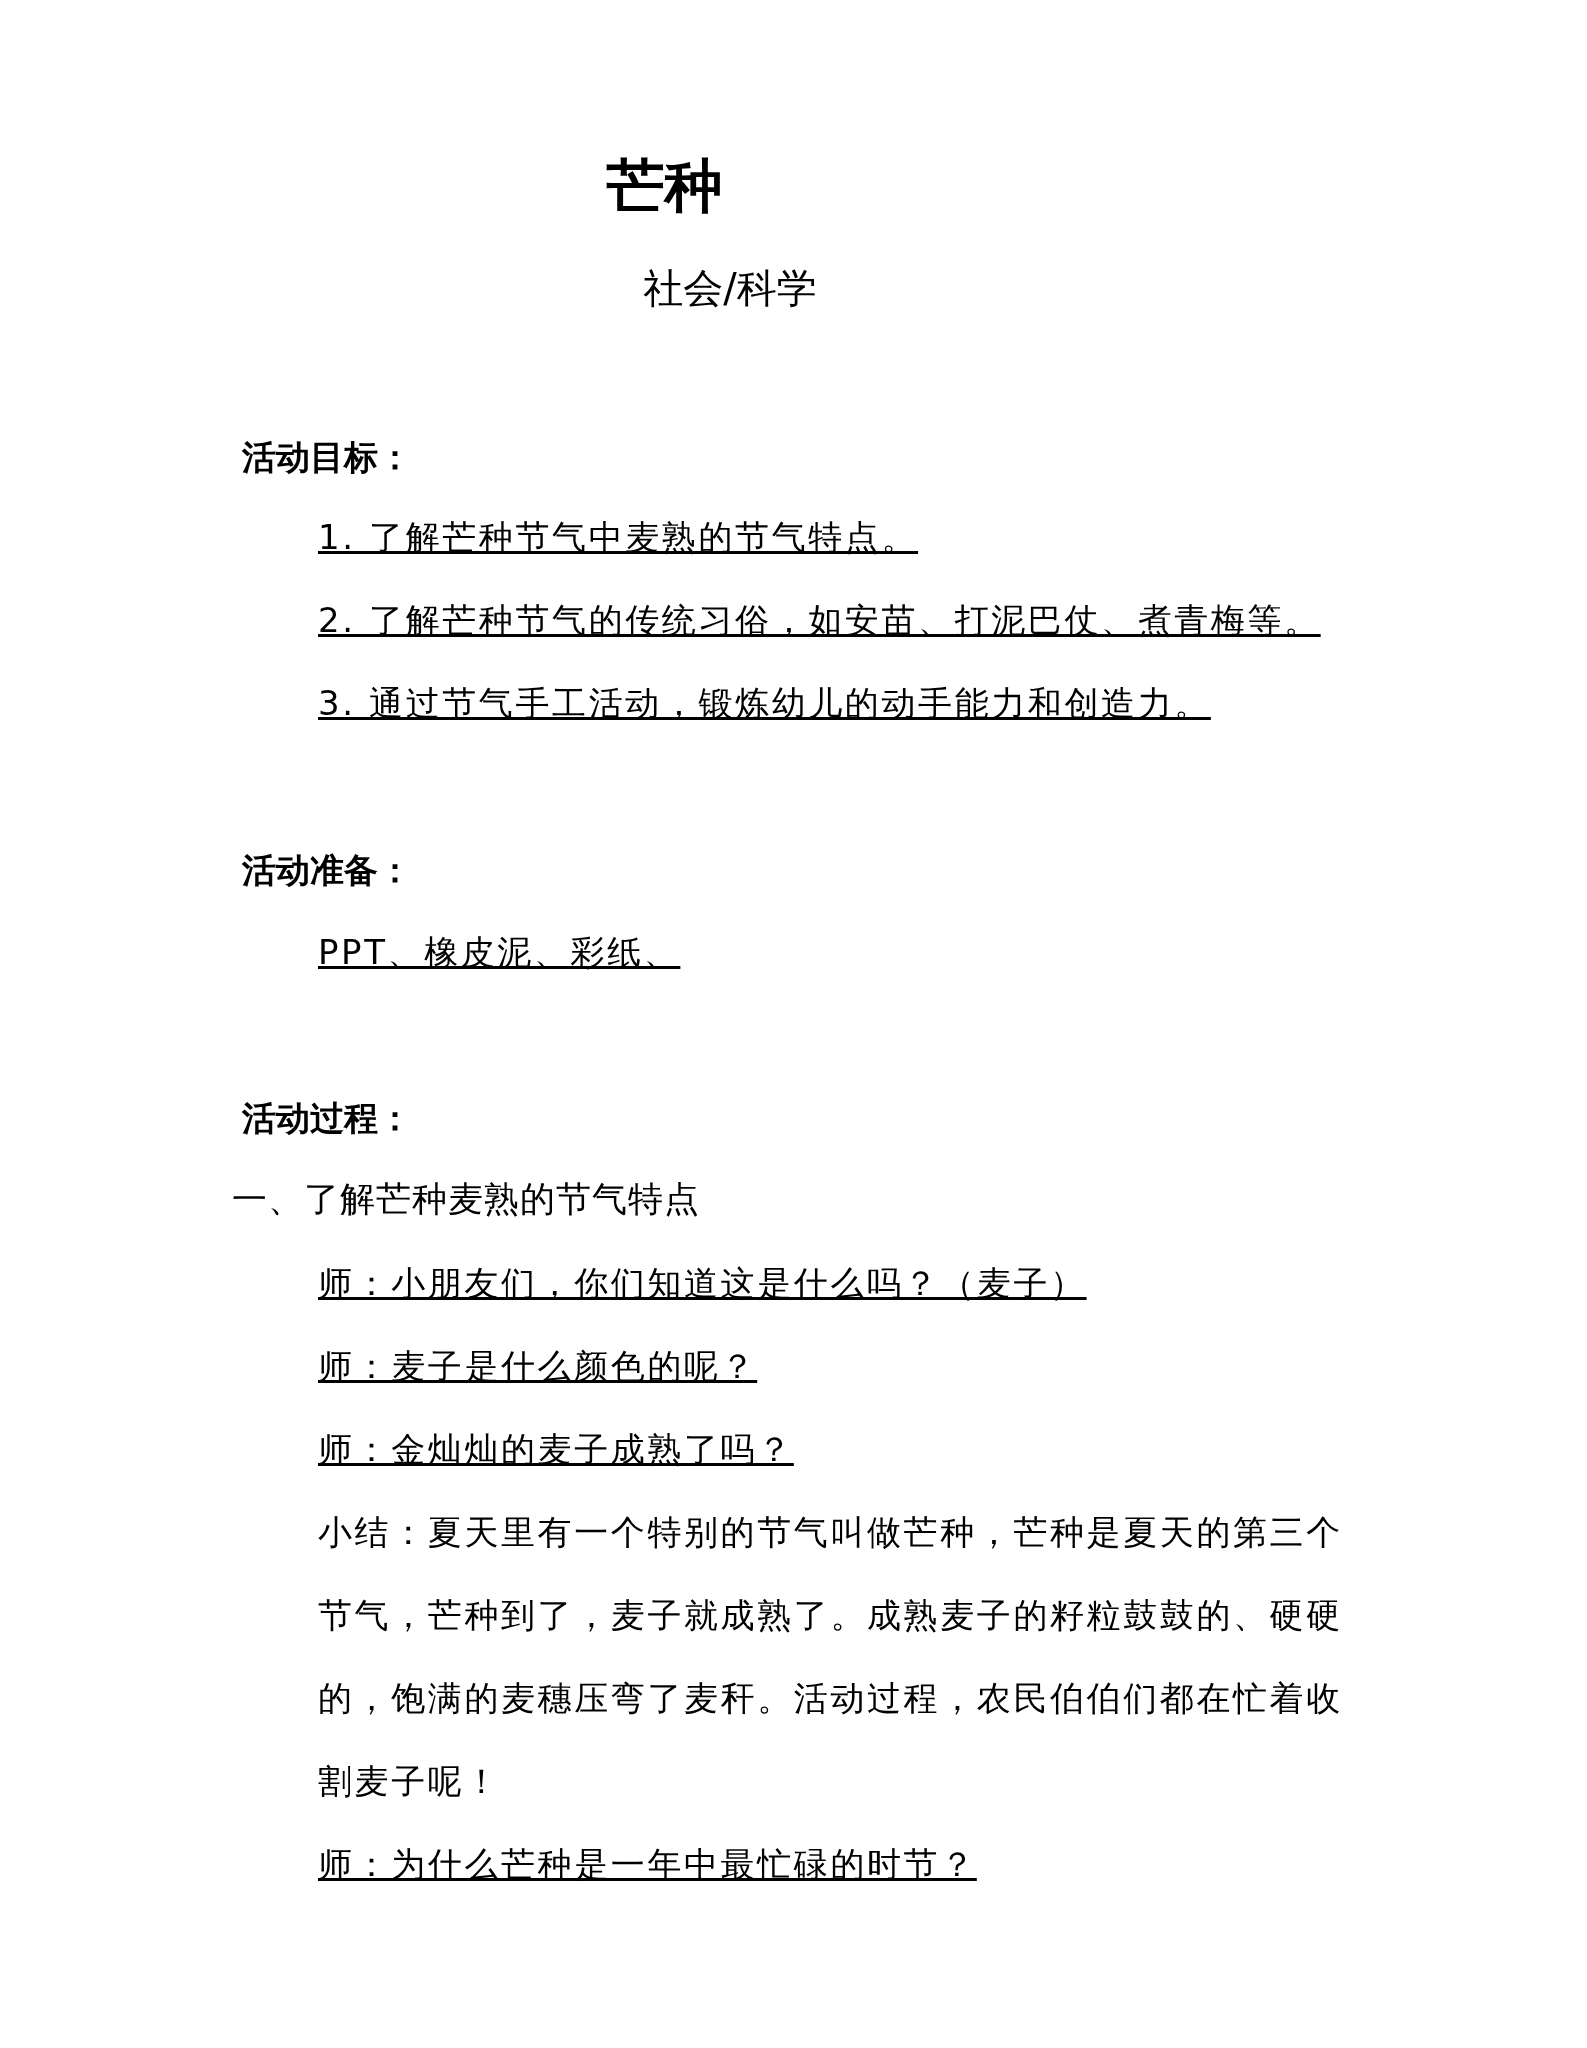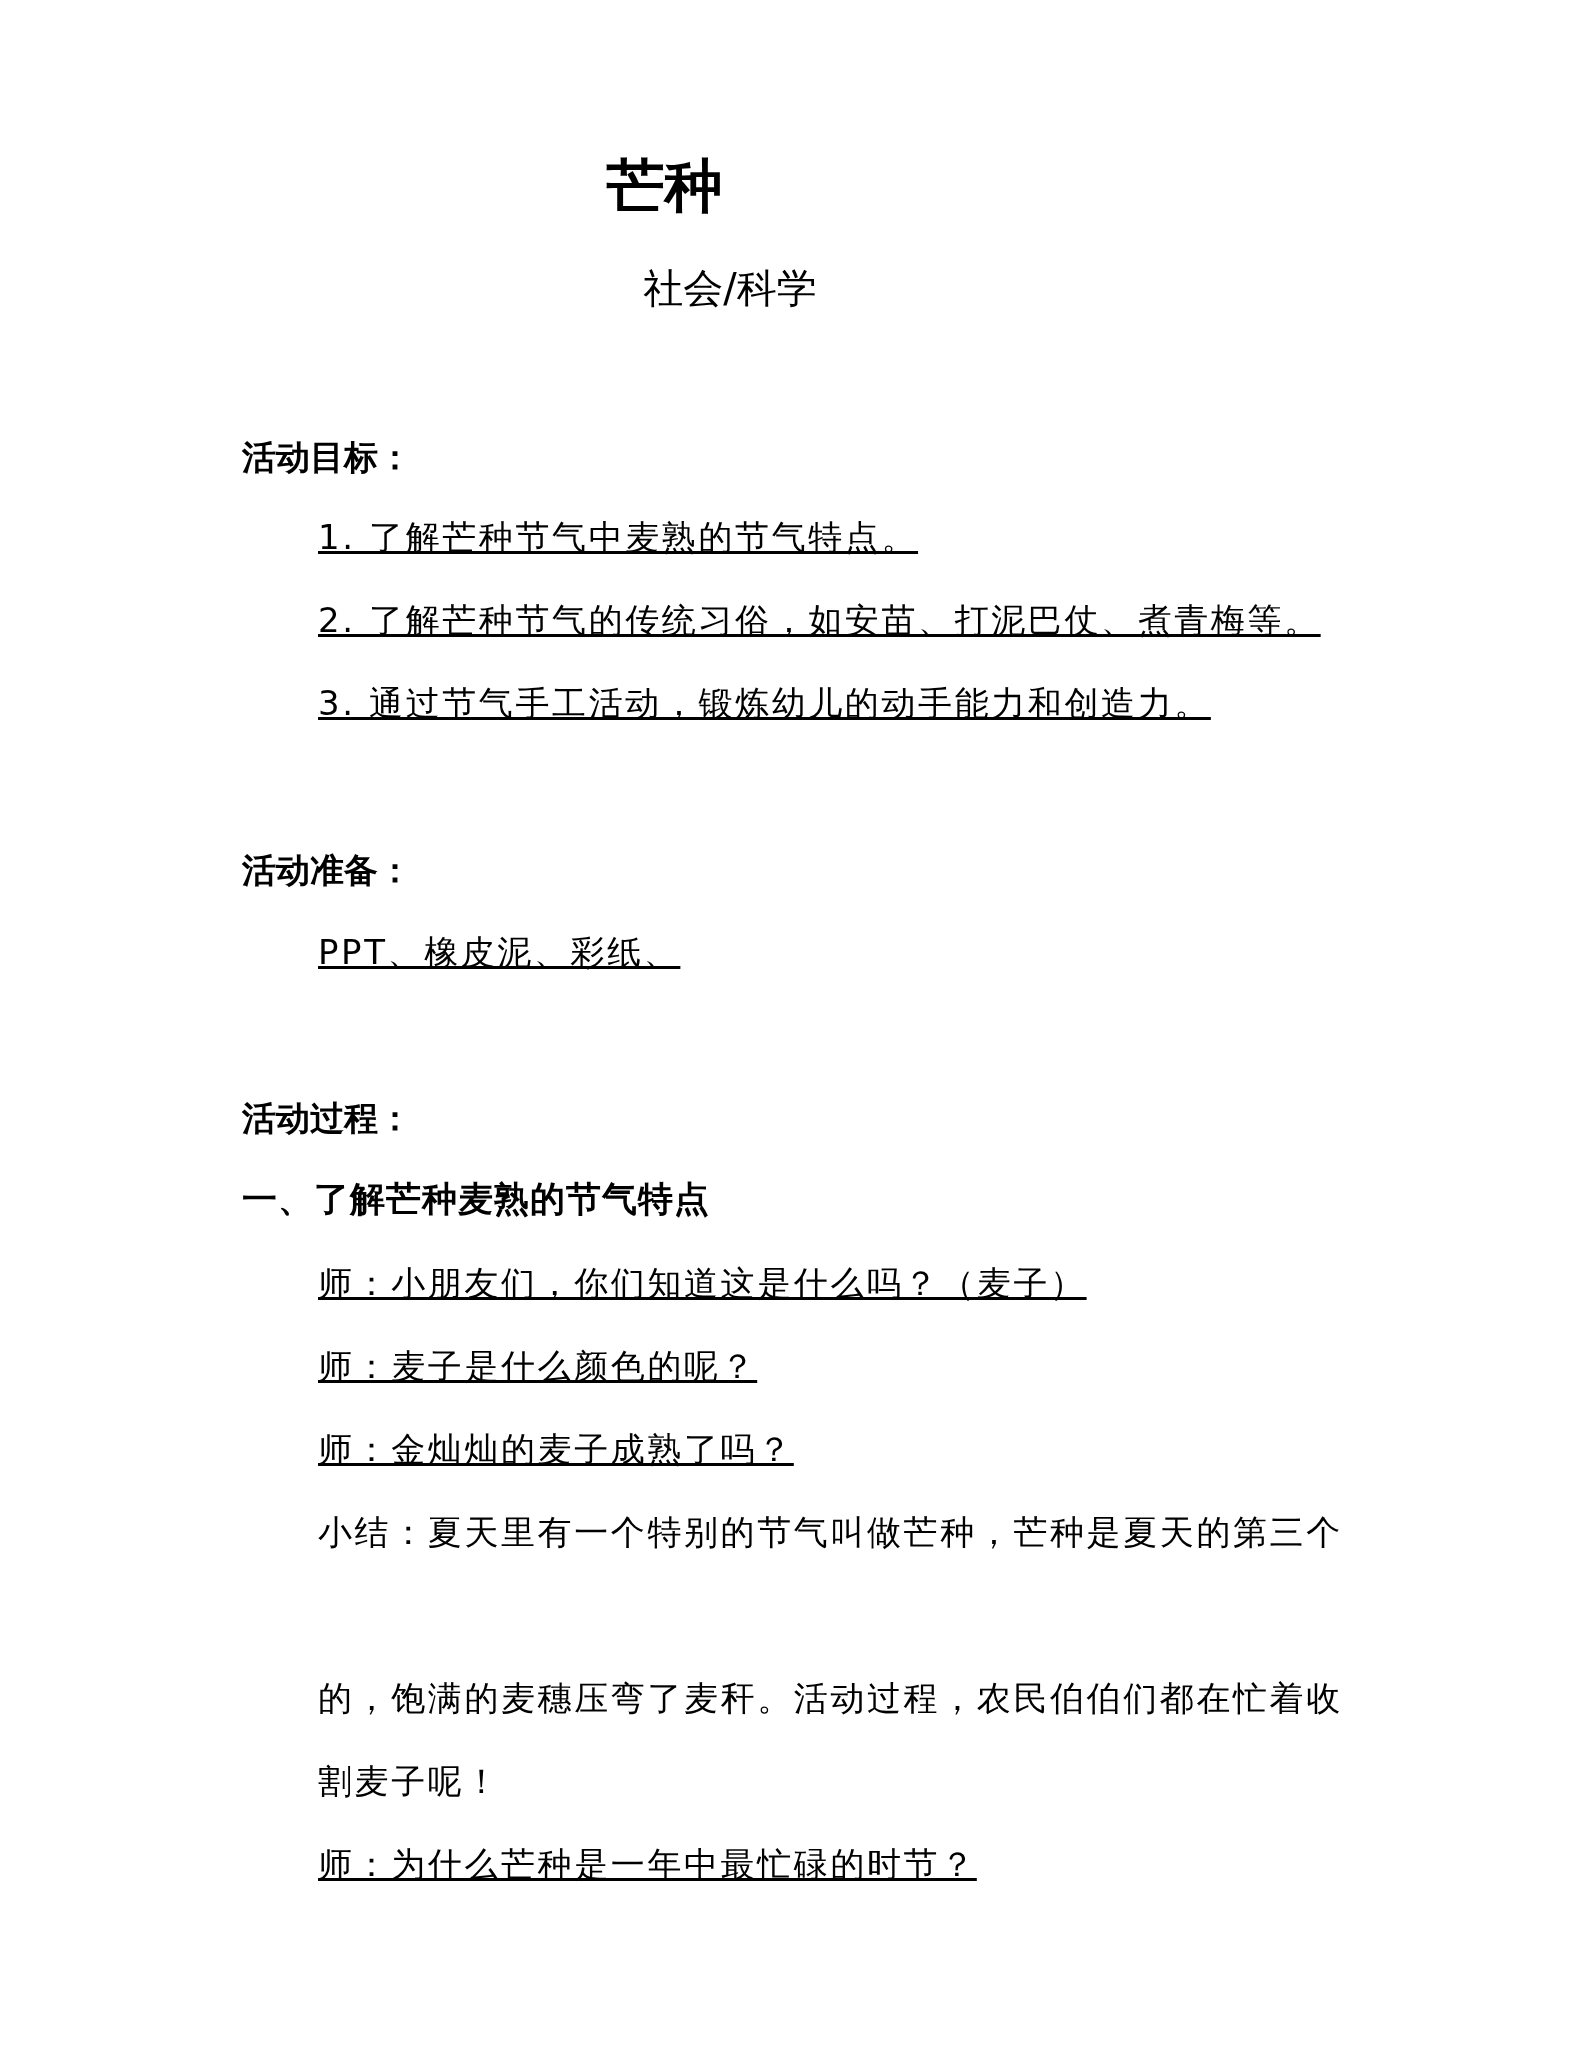--- a/index.html
+++ b/index.html
@@ -3,21 +3,21 @@
 <meta charset="utf-8">
 <style>
   html, body { margin: 0; padding: 0; background: #ffffff; }
   body { width: 1587px; height: 2048px; position: relative; overflow: hidden;
          font-family: "DejaVu Sans", "Liberation Sans", sans-serif; color: #000000; }
   .page { position: absolute; left: 0; top: 0; width: 1587px; height: 2048px; background: #ffffff; }
   .line { position: absolute; white-space: nowrap; line-height: 1; }
   .title { left: 0; width: 1329px; text-align: center; top: 157px; font-size: 58px; font-weight: bold; }
   .subtitle { left: 0; width: 1460px; text-align: center; top: 268px; font-size: 40px; }
   .heading { left: 242px; font-size: 34px; font-weight: bold; }
-  .subheading { left: 242px; font-size: 35px; font-weight: bold; letter-spacing: 1px; }
+  .subheading { left: 232px; font-size: 35px; font-weight: normal; letter-spacing: 1px; }
   .body { left: 318px; font-size: 34px; letter-spacing: 2.6px; text-decoration: underline; }
   .para { left: 318px; width: 1035px; font-size: 34px; letter-spacing: 2.6px; }
 </style>
 </head>
 <body>
 
 <div class="page">
 
   <div class="line title">芒种</div>
   <div class="line subtitle">社会/科学</div>
@@ -31,18 +31,19 @@
   <div class="line body" style="top:935px;">PPT、橡皮泥、彩纸、</div>
 
   <div class="line heading" style="top:1101px;">活动过程：</div>
   <div class="line subheading" style="top:1182px;">一、了解芒种麦熟的节气特点</div>
 
   <div class="line body" style="top:1266px;">师：小朋友们，你们知道这是什么吗？（麦子）</div>
   <div class="line body" style="top:1349px;">师：麦子是什么颜色的呢？</div>
   <div class="line body" style="top:1432px;">师：金灿灿的麦子成熟了吗？</div>
 
   <div class="line para" style="top:1515px;">小结：夏天里有一个特别的节气叫做芒种，芒种是夏天的第三个</div>
+  <div class="line para" style="top:1598px;">节气，芒种到了，麦子就成熟了。成熟麦子的籽粒鼓鼓的、硬硬</div>
   <div class="line para" style="top:1681px;">的，饱满的麦穗压弯了麦秆。活动过程，农民伯伯们都在忙着收</div>
   <div class="line para" style="top:1764px;">割麦子呢！</div>
 
   <div class="line body" style="top:1847px;">师：为什么芒种是一年中最忙碌的时节？</div>
 
 </div>
 
 </body></html>

